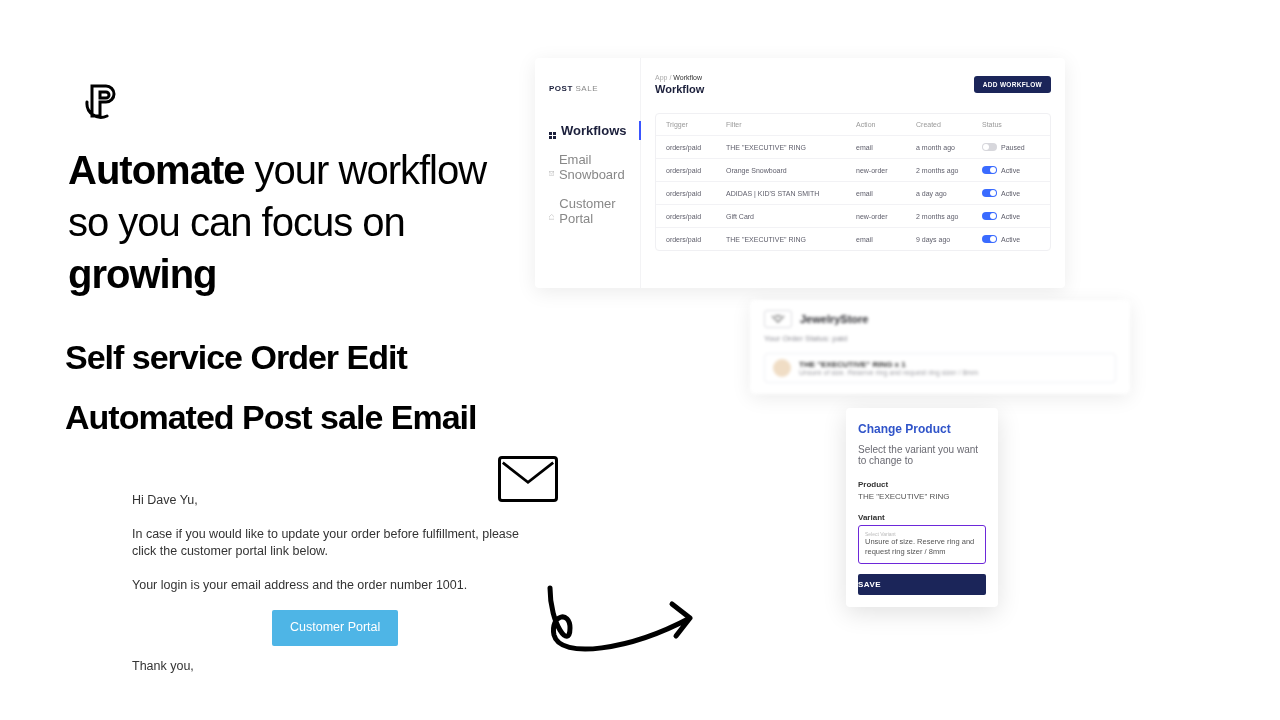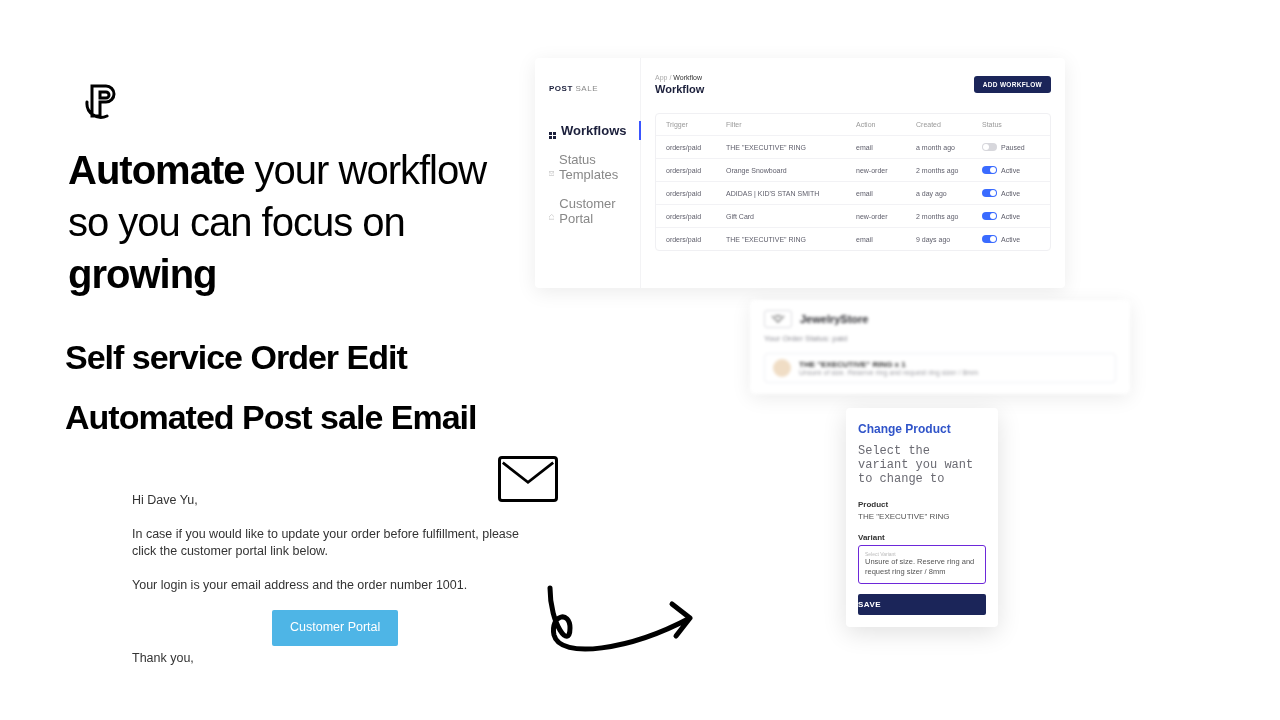--- a/index.html
+++ b/index.html
@@ -54,21 +54,21 @@
   .store-name { font-size: 11px; font-weight: 700; color: #2b2b30; }
   .status-line { font-size: 8px; color: #8b8b93; margin-bottom: 10px; }
   .prod-row { display: flex; gap: 8px; align-items: center; background: #fff; border: 1px solid #eef0f4; border-radius: 4px; padding: 5px 8px; }
   .prod-ico { width: 18px; height: 18px; border-radius: 50%; background: #f0ddc5; }
   .prod-txt .t { font-size: 8px; font-weight: 700; color: #333; }
   .prod-txt .s { font-size: 7px; color: #9b9ba1; }
 
   
   .changep { position: absolute; left: 846px; top: 408px; width: 152px; background: #fff; border-radius: 4px; box-shadow: 0 6px 24px rgba(0,0,0,.12); padding: 14px 12px 12px; }
   .changep h4 { color: #3054c9; font-size: 12px; font-weight: 700; margin-bottom: 8px; }
-  .changep .desc { font-size: 12px; color: #6a6a72; margin-bottom: 14px; font-family: Liberation Mono, monospace; }
+  .changep .desc { font-size: 10px; color: #6a6a72; margin-bottom: 14px; }
   .changep .lbl { font-size: 8px; font-weight: 700; color: #333; margin-bottom: 3px; }
   .changep .val { font-size: 8px; color: #555; margin-bottom: 12px; }
   .vselect { border: 1px solid #6d28d9; border-radius: 3px; padding: 5px 6px 6px; margin-bottom: 10px; }
   .vselect .tiny { font-size: 5px; color: #bbb; }
   .vselect .opt { font-size: 7.5px; color: #555; line-height: 1.3; }
   .save-btn { background: #1b2559; color: #fff; font-size: 8px; font-weight: 700; text-align: left; padding: 6px 0; border-radius: 2px; letter-spacing: .5px; }
 </style>
 </head>
 <body>
 
@@ -91,21 +91,21 @@
     <svg class="fold" viewBox="0 0 60 46">
         <path d="M2 4 L30 26 L58 4" fill="none" stroke="#000" stroke-width="3"></path>
       </svg>
   </div>
 
   <div class="email">
     <p>Hi Dave Yu,</p>
     <p>In case if you would like to update your order before fulfillment, please click the customer portal link below.</p>
     <p>Your login is your email address and the order number 1001.</p>
     <div class="cportal-btn">Customer Portal</div>
-    <p style="margin-top:4px">Thank you,</p>
+    <p style="margin-top:12px">Thank you,</p>
   </div>
 
   <div class="swoosh">
     <svg viewBox="0 0 170 90">
         <path d="M10 8 C 10 45, 30 70, 30 48 C 30 30, 10 35, 14 55 C 20 80, 90 70, 150 38 M150 38 l-18 -14 M150 38 l-14 18" fill="none" stroke="#000" stroke-width="5" stroke-linecap="round" stroke-linejoin="round"></path>
       </svg>
   </div>
 
   <div class="app">
     <div class="app-sidebar">
@@ -119,21 +119,21 @@
               <rect x="0" y="4" width="3" height="3" fill="#1b1f3b"></rect>
               <rect x="4" y="4" width="3" height="3" fill="#1b1f3b"></rect>
             </svg></span>
         <span>Workflows</span>
       </div>
       <div class="nav-item">
         <span class="nav-ic"><svg viewBox="0 0 7 7">
               <rect x="0" y="1" width="7" height="5" fill="none" stroke="#bbb" stroke-width="0.8"></rect>
               <path d="M0 1 L3.5 4 L7 1" fill="none" stroke="#bbb" stroke-width="0.8"></path>
             </svg></span>
-        <span>Status Templates</span>
+        <span>Email Snowboard</span>
       </div>
       <div class="nav-item">
         <span class="nav-ic"><svg viewBox="0 0 7 7">
               <path d="M0 4 L3.5 0.5 L7 4 V7 H0 Z" fill="none" stroke="#bbb" stroke-width="0.8"></path>
             </svg></span>
         <span>Customer Portal</span>
       </div>
     </div>
     <div class="app-main">
       <div class="crumb">

